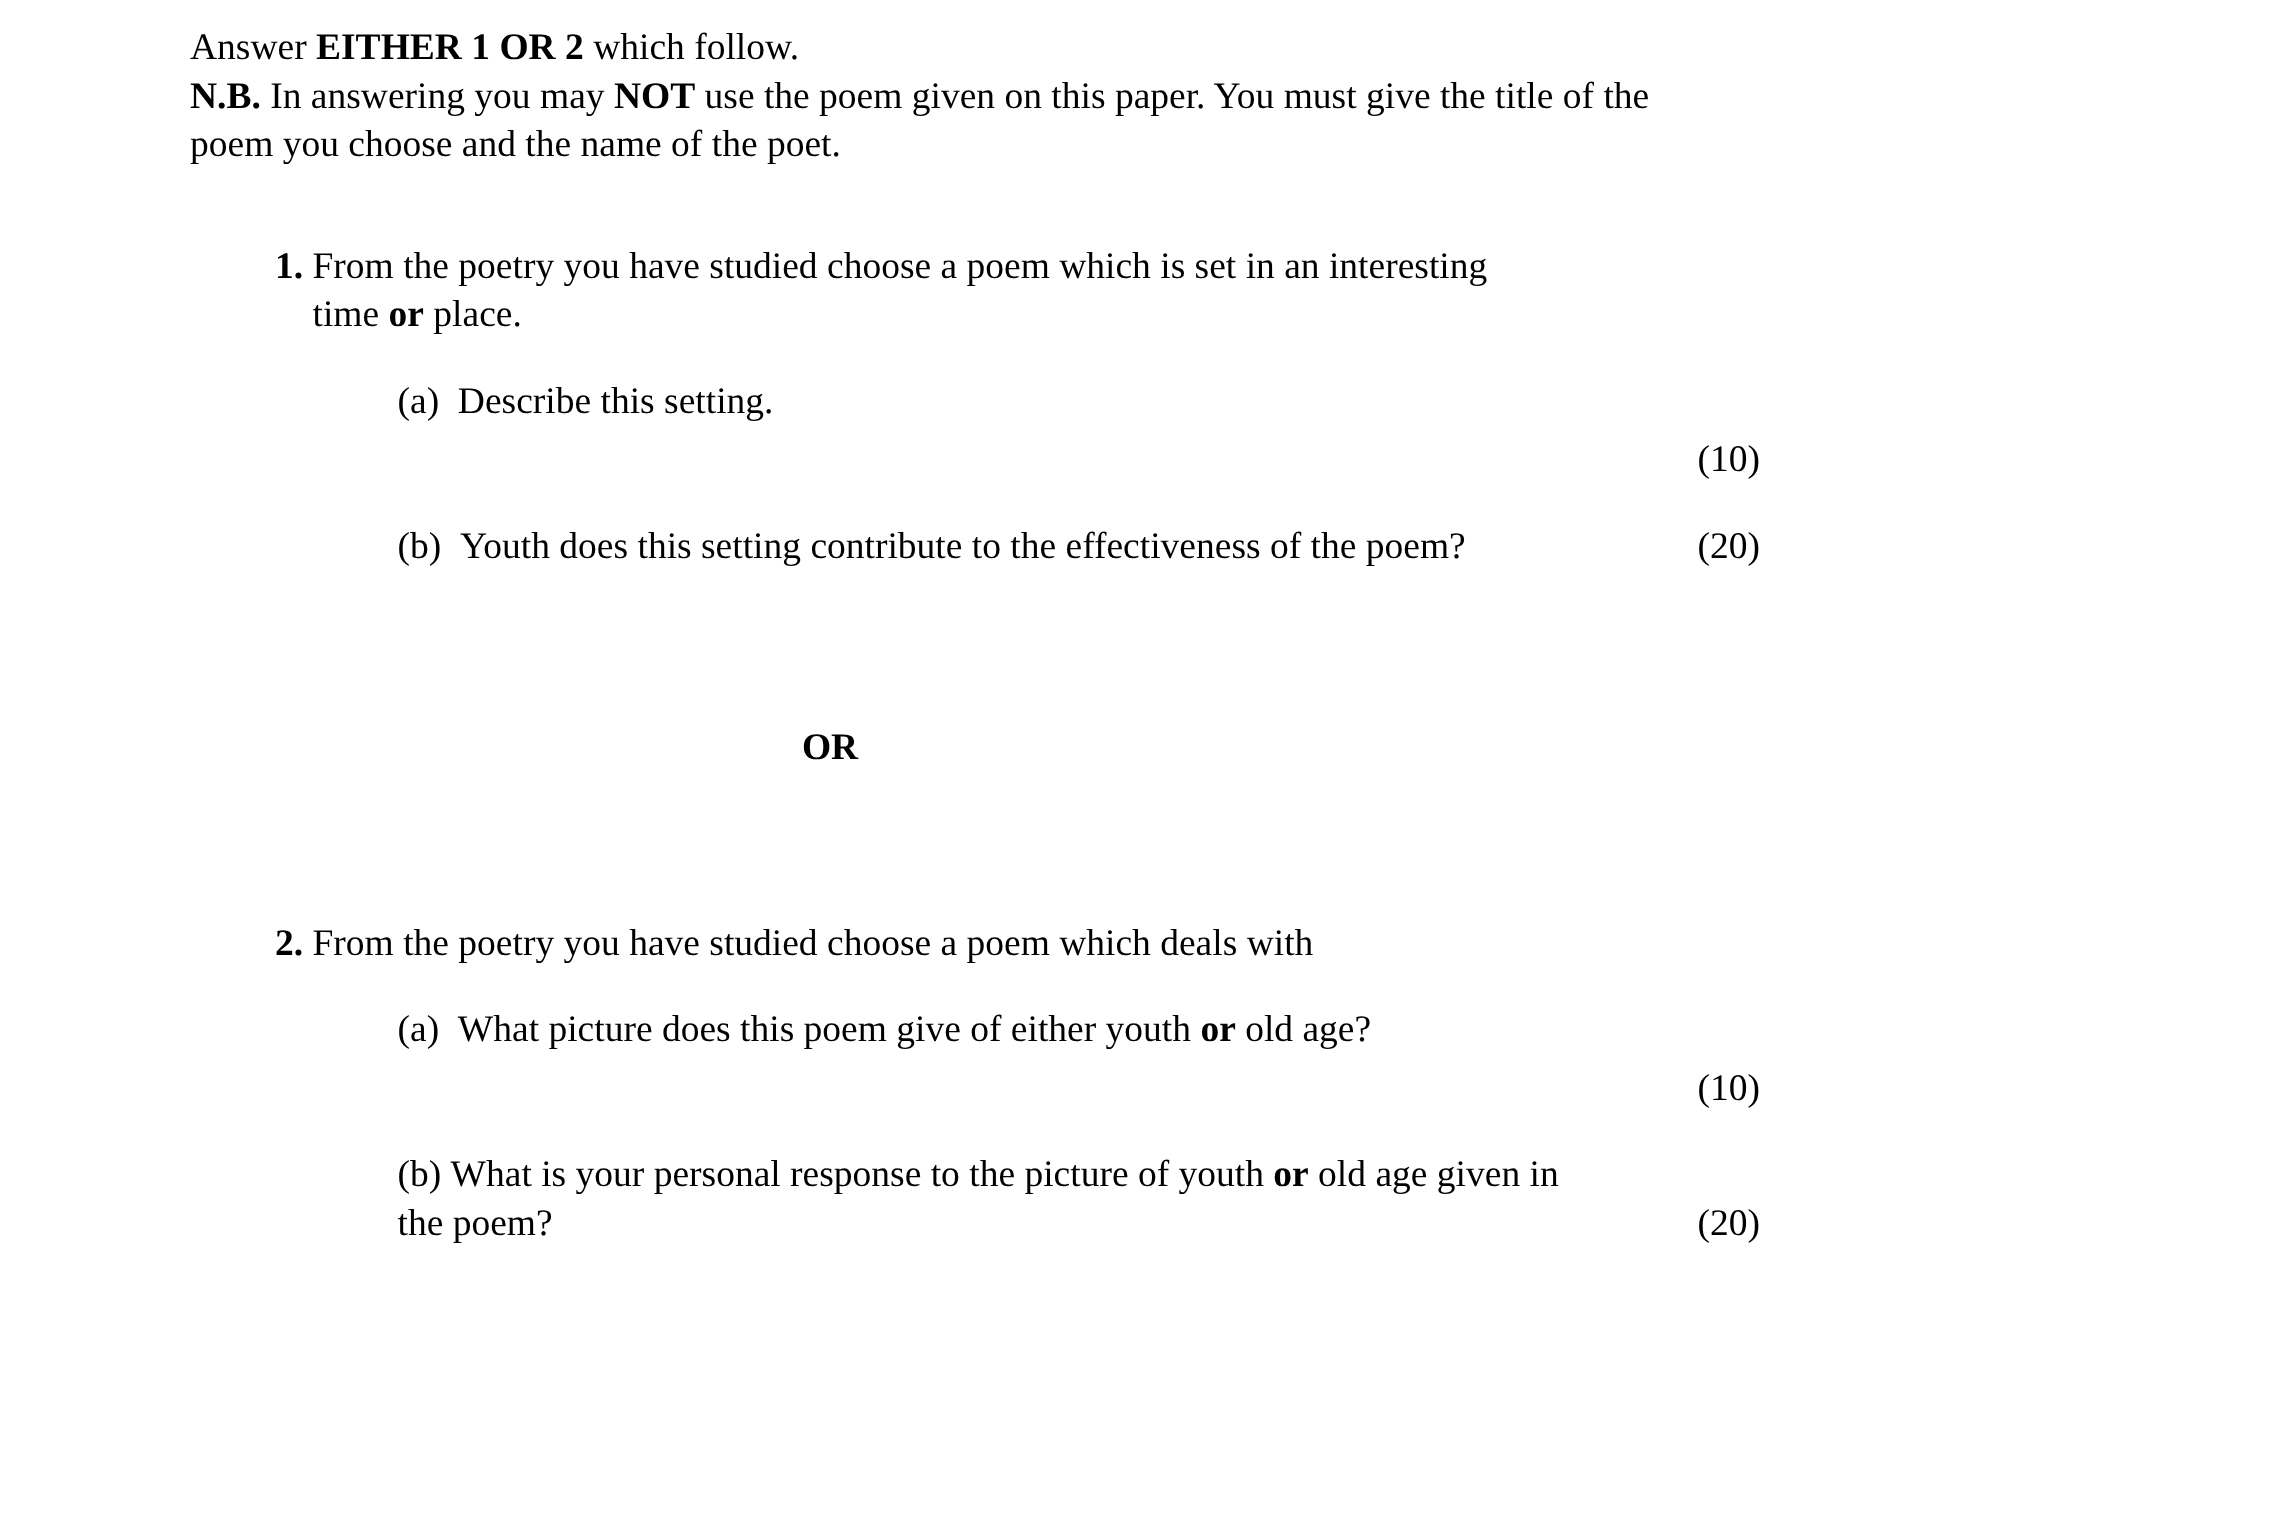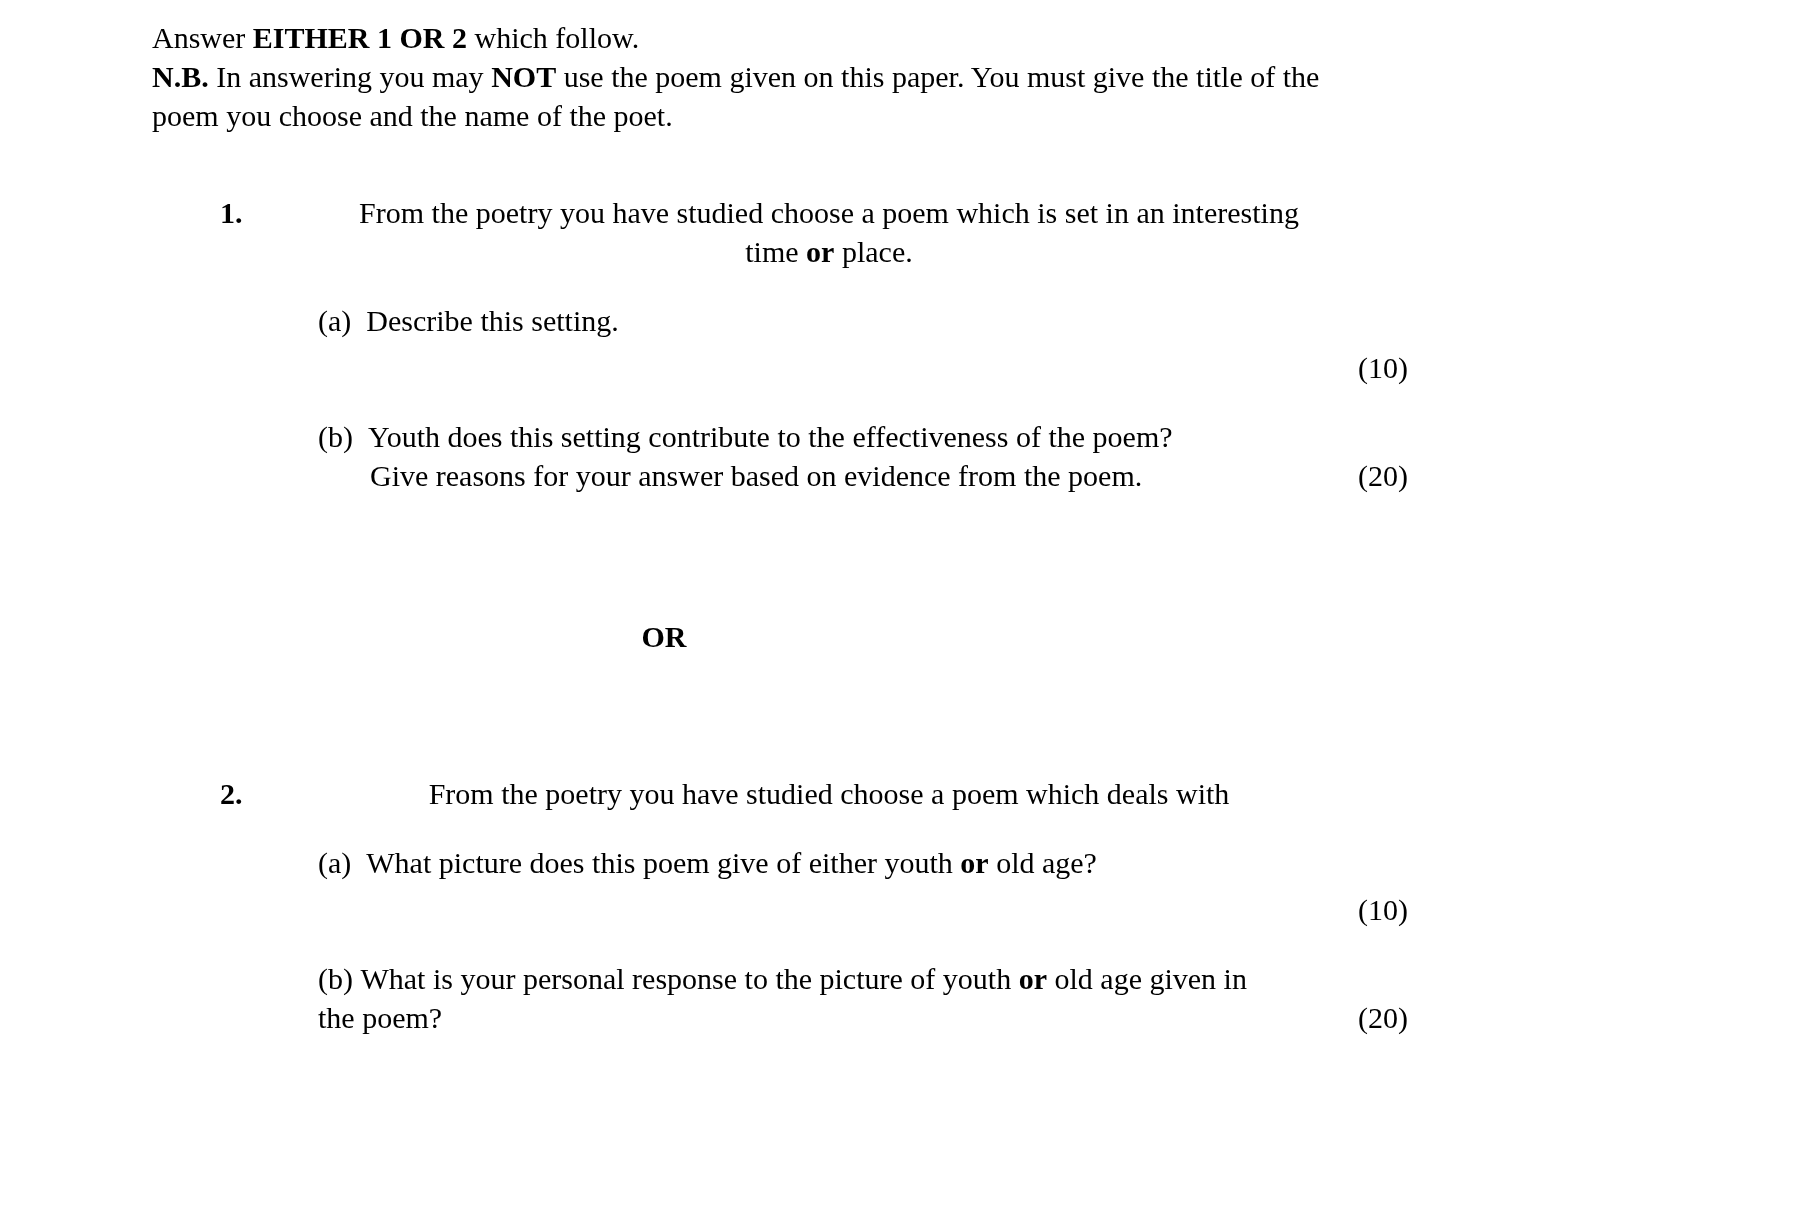--- a/index.html
+++ b/index.html
@@ -48,21 +48,20 @@
   }
   .q-num {
     width: 98px;
     flex: 0 0 98px;
     font-weight: bold;
     padding-left: 68px;
     box-sizing: border-box;
   }
   .q-stem {
     flex: 1 1 auto;
-    text-align: center;
   }
   .q-stem .l2 {
     display: block;
   }
   .part {
     display: flex;
     align-items: flex-start;
     margin-top: 30px;
     padding-left: 166px;
   }
@@ -116,21 +115,20 @@
     <div class="part">
       <div class="part-body">
         <span>(a)</span>&nbsp;&nbsp;<span>Describe this setting.</span>
       </div>
       <div class="marks top">(10)</div>
     </div>
 
     <div class="part">
       <div class="part-body">
         <span>(b)</span>&nbsp;&nbsp;<span>Youth does this setting contribute to the effectiveness of the poem?</span>
-        <span class="cont">Give reasons for your answer based on evidence from the poem.</span>
       </div>
       <div class="marks">(20)</div>
     </div>
   </div>
 
   <div class="or-divider">OR</div>
 
   <div class="question q2-wrap">
     <div class="q-head">
       <div class="q-num">2.</div>

